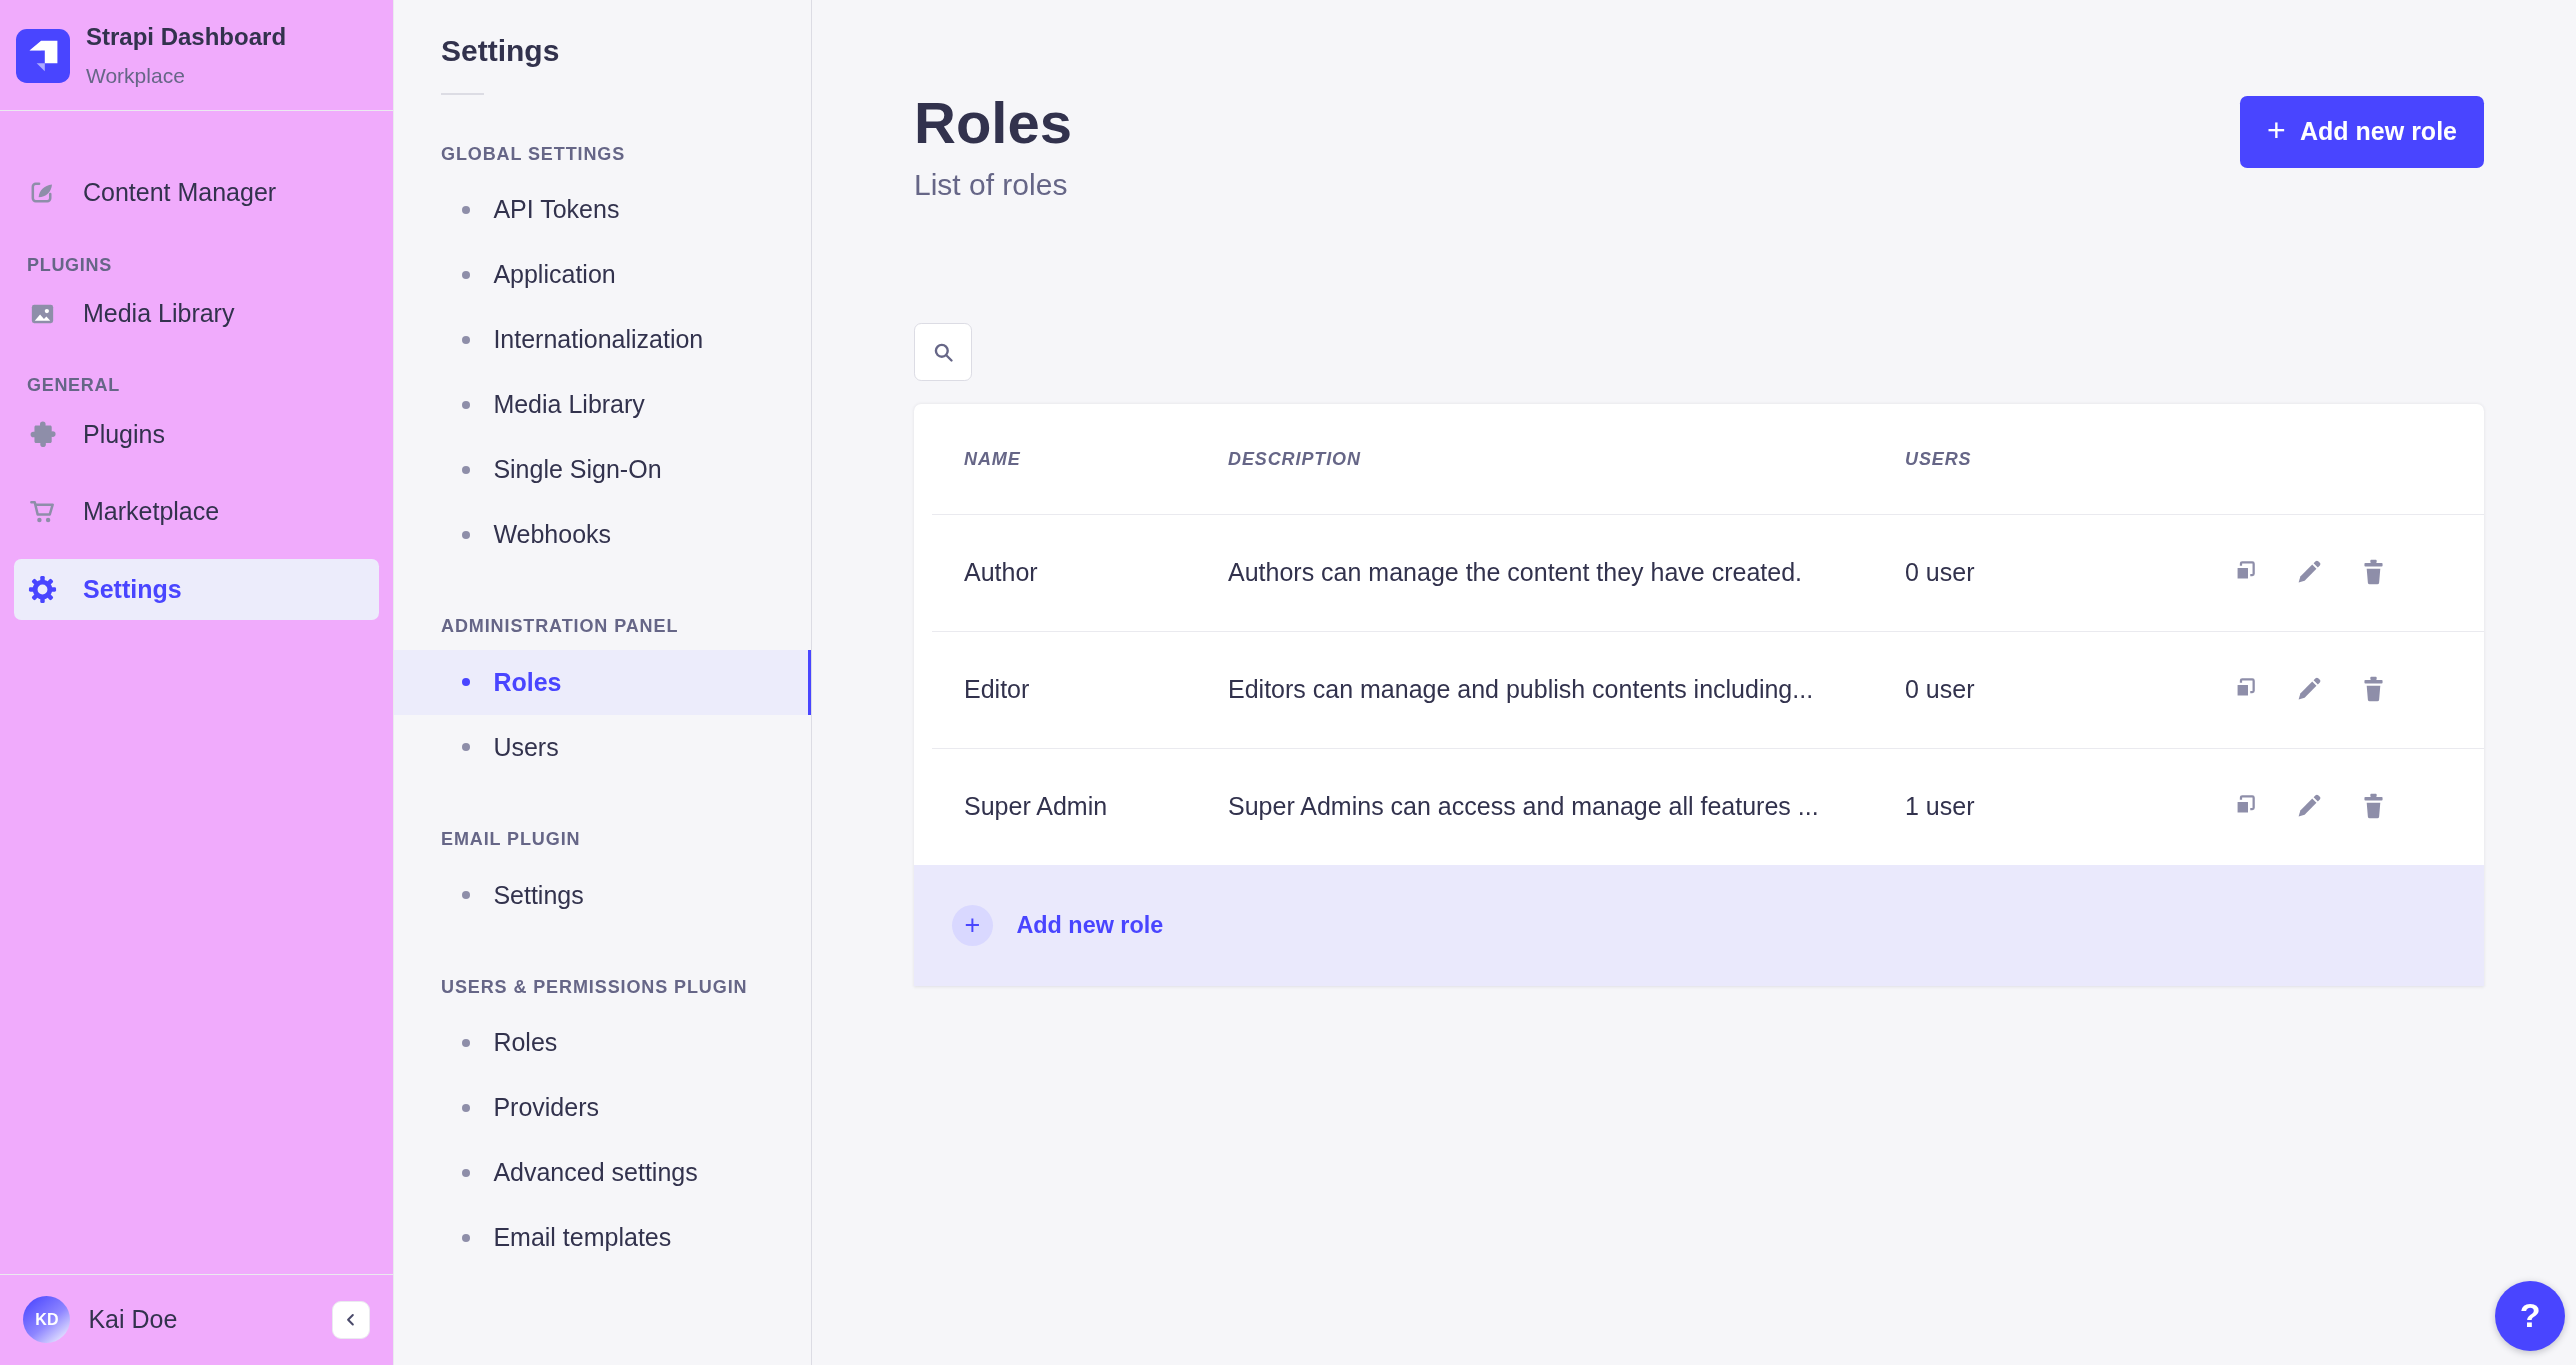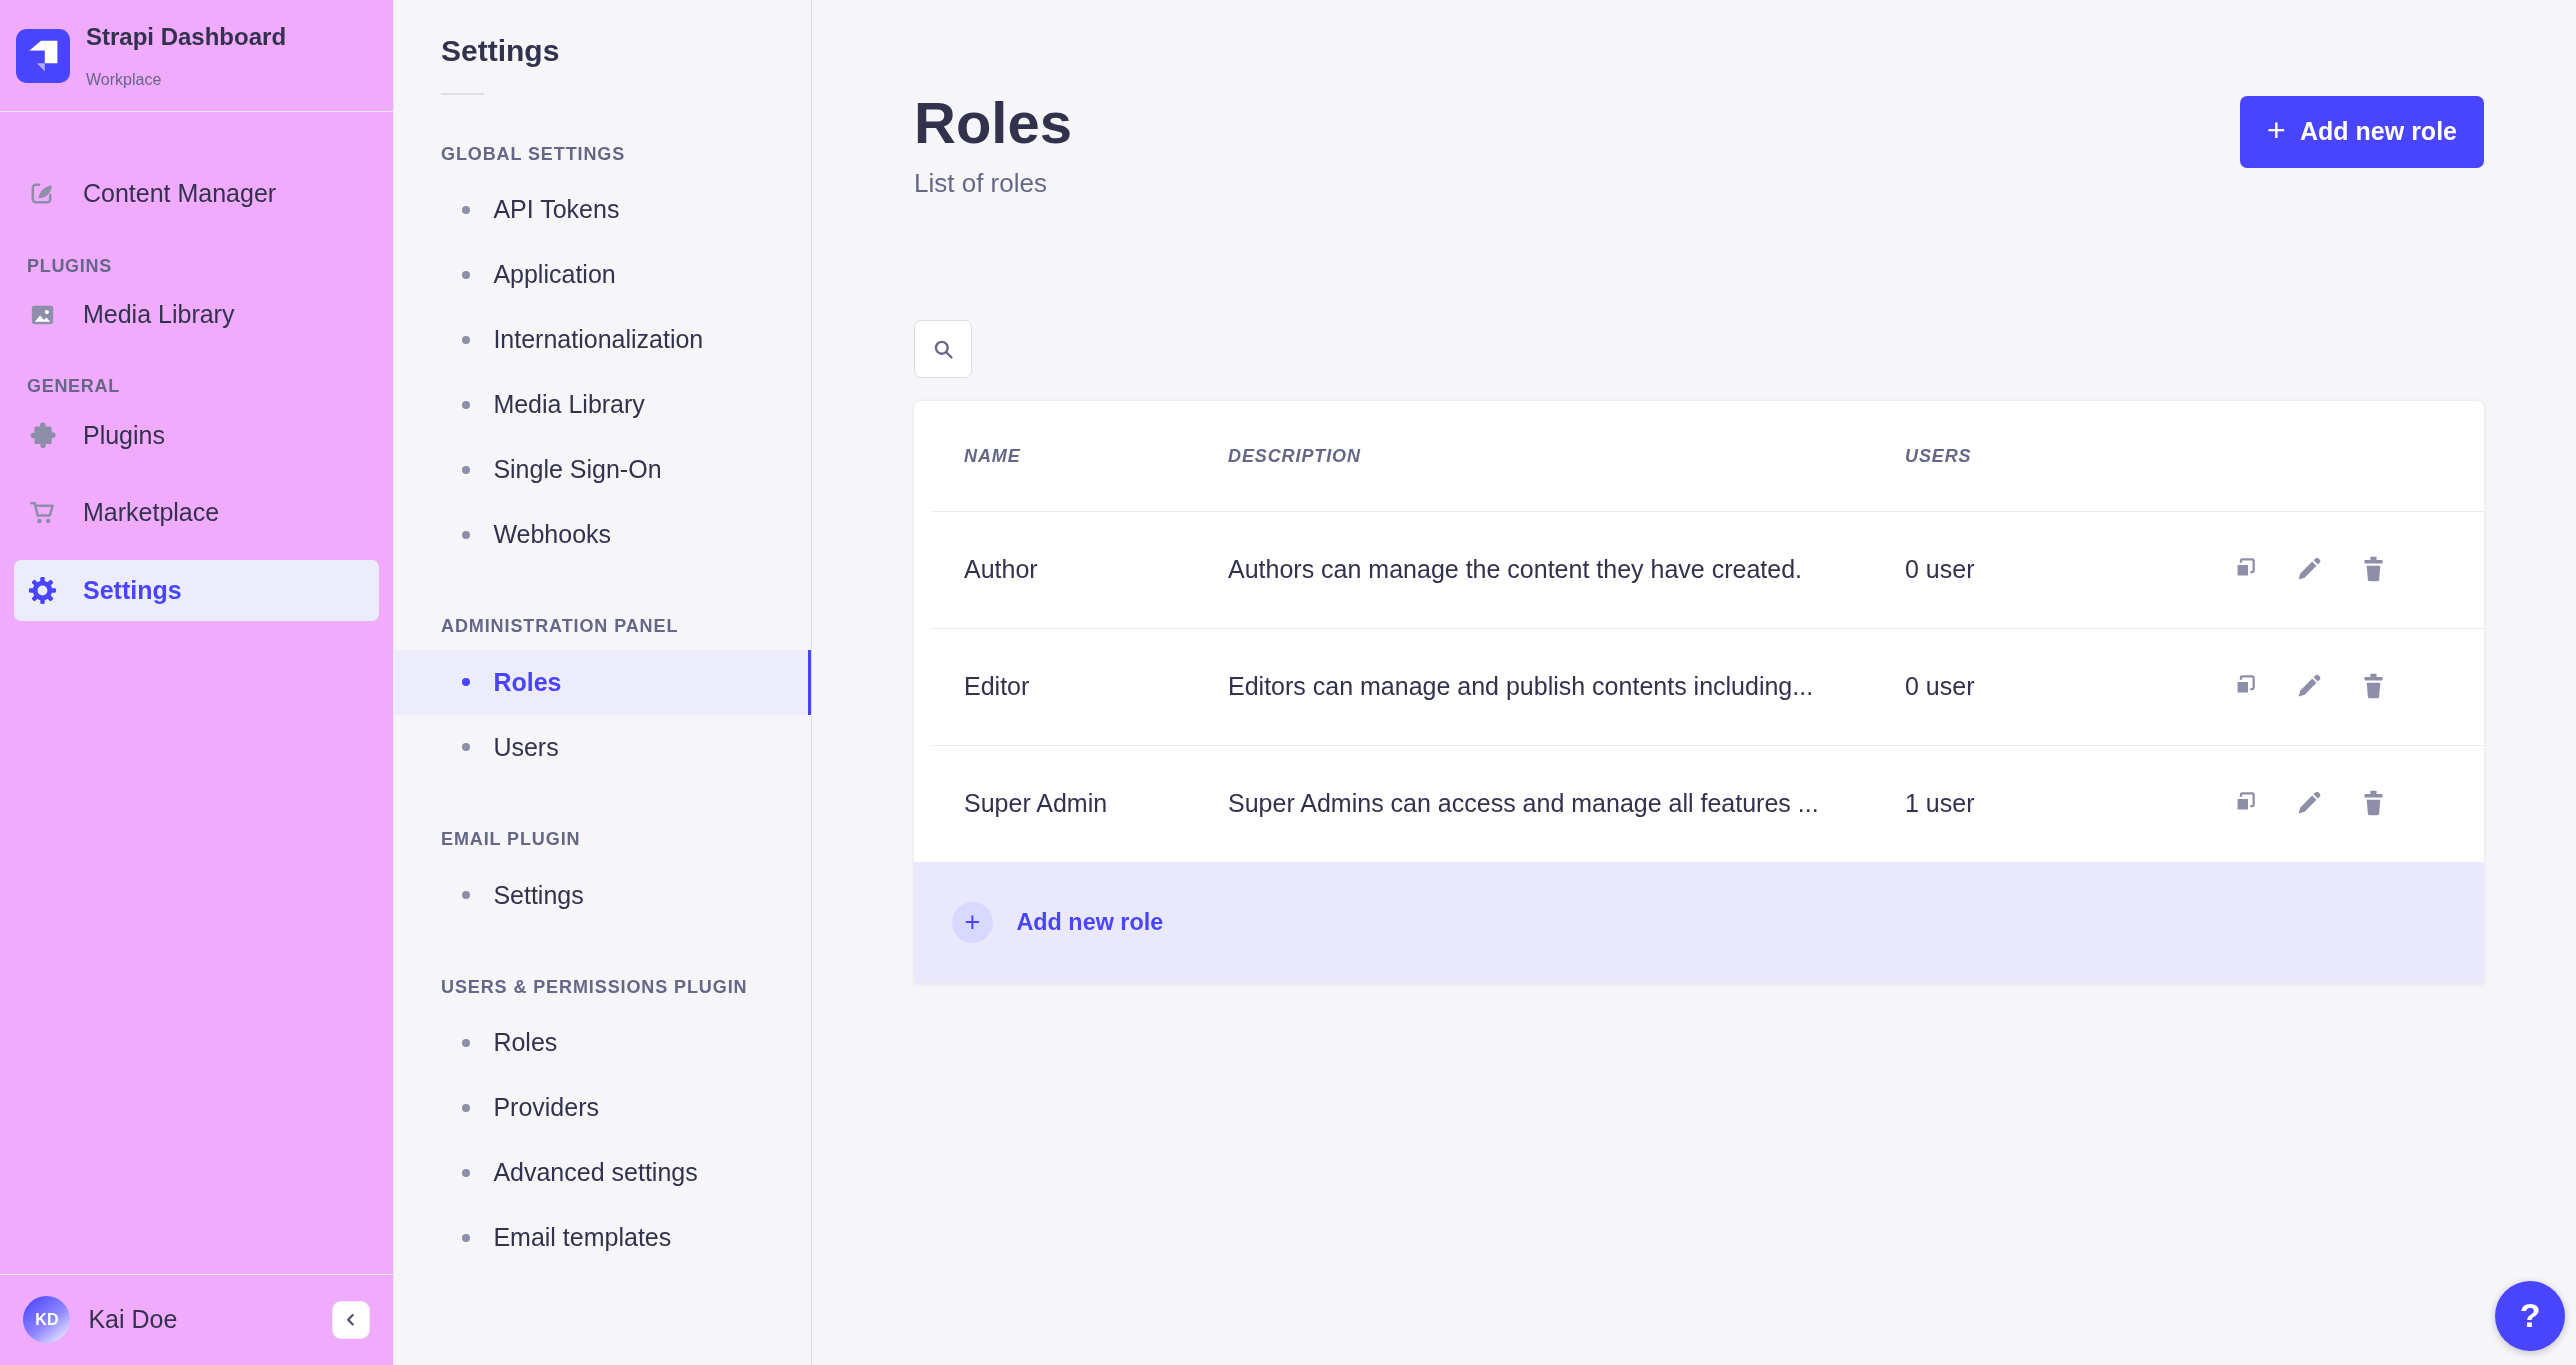--- a/index.html
+++ b/index.html
@@ -14,21 +14,21 @@
 
   
   .sidebar {
     width:394px; min-width:394px; background:#f0abfc;
     border-right:0.9px solid #eaeaef;
     display:flex; flex-direction:column;gap:37px;
   }
   .brand { display:flex; align-items:center; gap:16px; padding:23.4px 16px 21.6px 16px; border-bottom:0.9px solid #eaeaef; cursor:pointer; }
   .brand-logo { width:54px; height:54px; border-radius:10.8px; background:#4945ff; flex:0 0 auto; display:flex; align-items:center; justify-content:center; }
   .brand-title { font-size:24px; font-weight:700; color:#32324d; line-height:1.15; }
-  .brand-sub { font-size:16px; color:#666687; margin-top:20px; }
+  .brand-sub { font-size:21px; color:#666687; margin-top:13px; }
 
   .nav { padding:14.4px 14.4px 0 14.4px; flex:1 1 auto; }
   .nav-section-label {
     margin:31px 12.6px 7.2px 12.6px; font-size:18px; font-weight:700;
     color:#666687; letter-spacing:0.7px;
   }
   .side-item {
     display:flex; align-items:center; gap:25px;
     padding:15.3px 12.6px; border-radius:7.2px; cursor:pointer;
   }
@@ -74,21 +74,21 @@
   }
   .subnav-item .dot { width:8px; height:8px; border-radius:50%; background:#8e8ea9; flex:0 0 auto; }
   .subnav-item.active { background:#ececfb; border-right:3.6px solid #4945ff; color:#4945ff; font-weight:600; }
   .subnav-item.active .dot { background:#4945ff; }
 
   
   .main { flex:1 1 auto; position:relative; background:#f6f6f9; }
   .main-inner { padding:0 92px 0 102px; }
   .page-header { display:flex; justify-content:space-between; align-items:flex-start; padding-top:94px; }
   .page-title { font-size:58px; font-weight:700; color:#32324d; line-height:1; }
-  .page-subtitle { font-size:26px; color:#666687; margin-top:16px; }
+  .page-subtitle { font-size:30px; color:#666687; margin-top:16px; }
   .btn-primary {
     background:#4945ff; color:#fff; border:none; border-radius:7.2px;
     height:72px; padding:0 27px; display:flex; align-items:center; gap:14.4px;
     font-family:"Liberation Sans", sans-serif;
     font-size:25px; font-weight:700; cursor:pointer; margin-top:1.8px;
   }
   .btn-primary .plus { font-size:32px; font-weight:400; line-height:1; margin-top:-2.7px; }
 
   .search-row { margin-top:121px; }
   .icon-btn-search {

